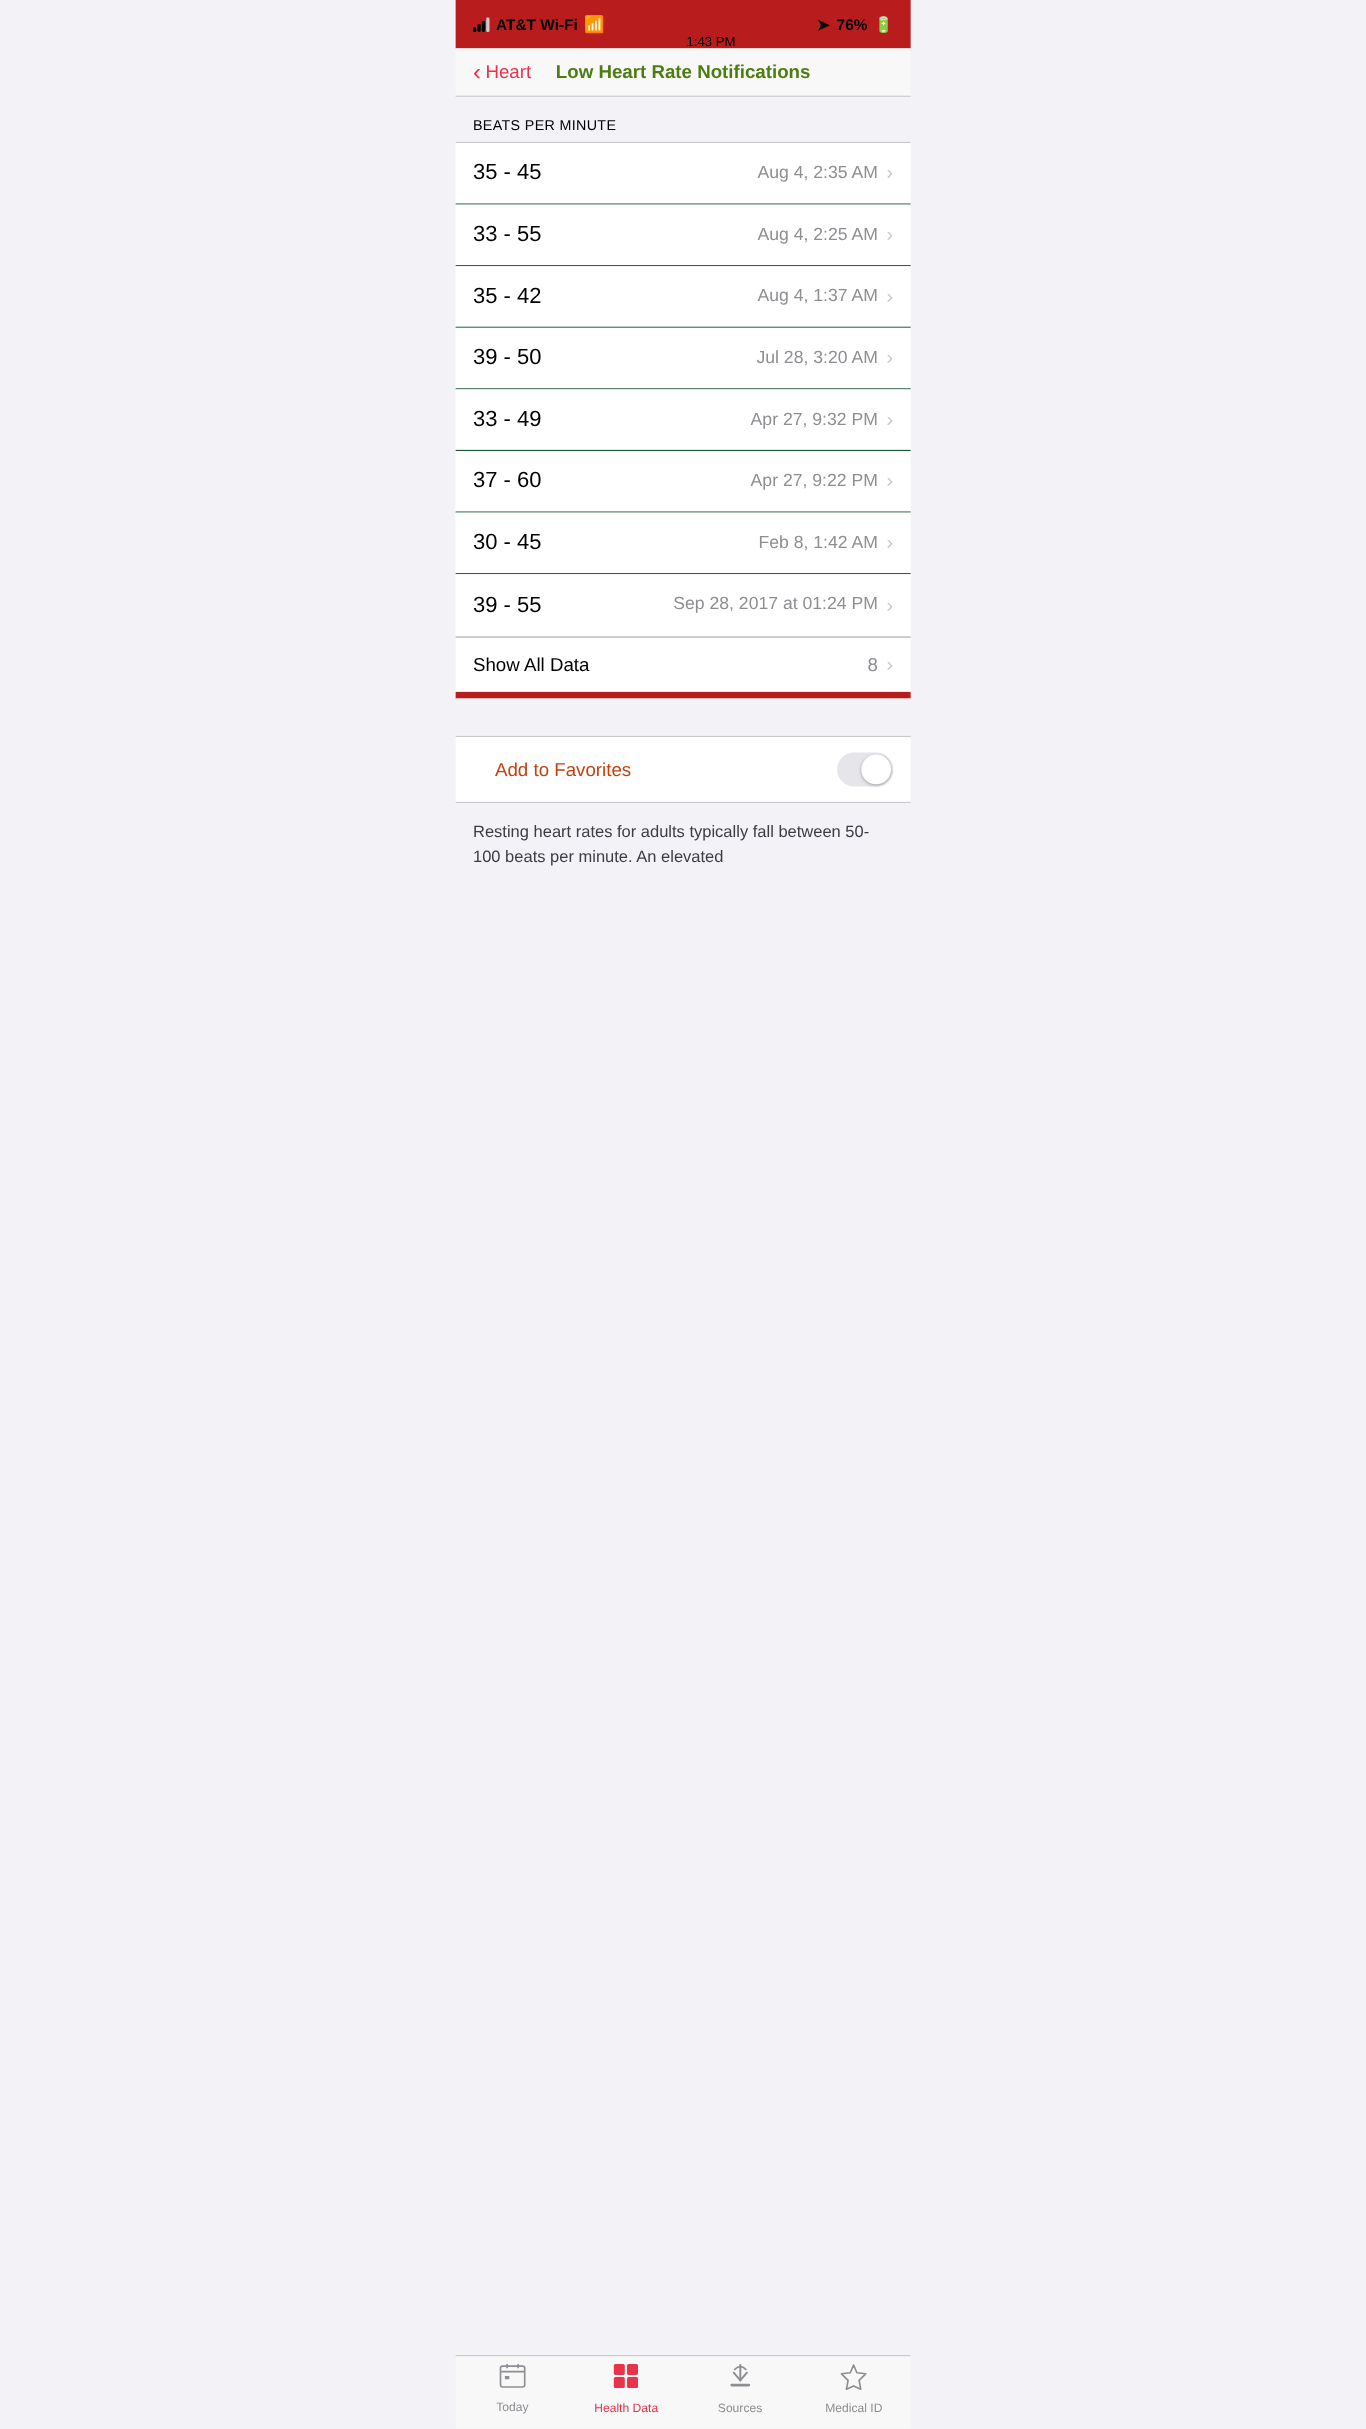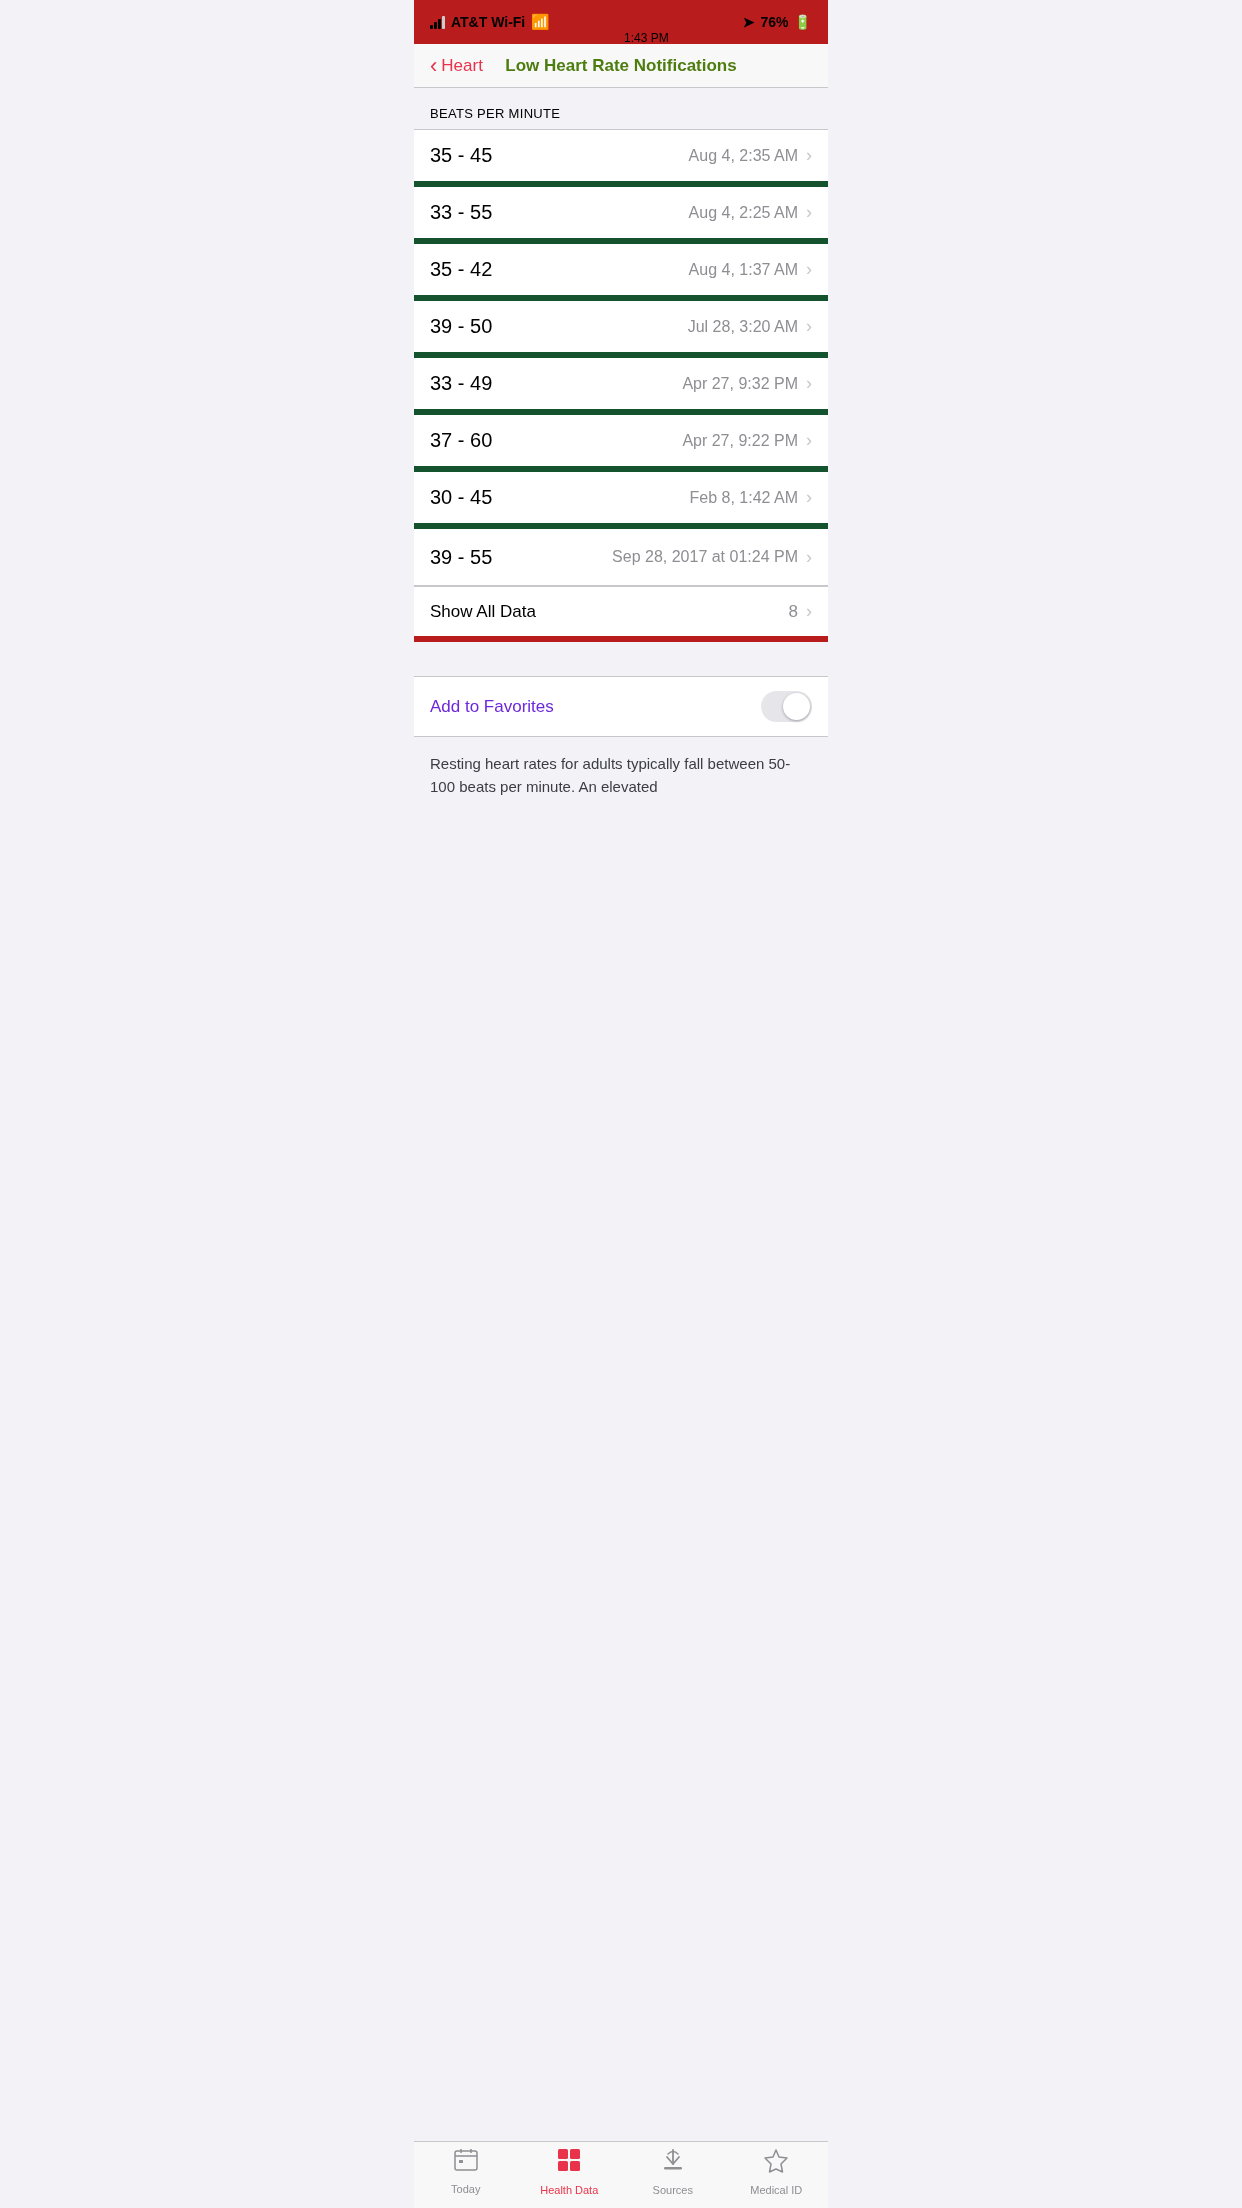--- a/index.html
+++ b/index.html
@@ -81,21 +81,21 @@
       background: #fff;
       border-top: 1px solid #c8c8cc;
       border-bottom: 1px solid #c8c8cc;
     }
 
     .list-item {
       display: flex;
       align-items: center;
       justify-content: space-between;
       padding: 14px 16px;
-      border-bottom: 6px solid #14532d;
+      border-bottom: 1px solid #14532d;
       background: #fff;
       cursor: pointer;
       min-height: 56px;
     }
     .list-item:last-child {
       border-bottom: none;
     }
 
     .list-item-bpm {
       font-size: 20px;
@@ -157,21 +157,22 @@
       background: #fff;
       border-top: 1px solid #c8c8cc;
       border-bottom: 1px solid #c8c8cc;
       padding: 14px 16px;
       display: flex;
       align-items: center;
       justify-content: space-between;
     }
     .favorites-label {
       font-size: 17px;
-      color: #6d28d9;
+      color: #c2410c;
+      margin-left: 20px;
     }
 
     
     .toggle-switch {
       width: 51px;
       height: 31px;
       background: #e5e5ea;
       border-radius: 16px;
       position: relative;
       cursor: pointer;

